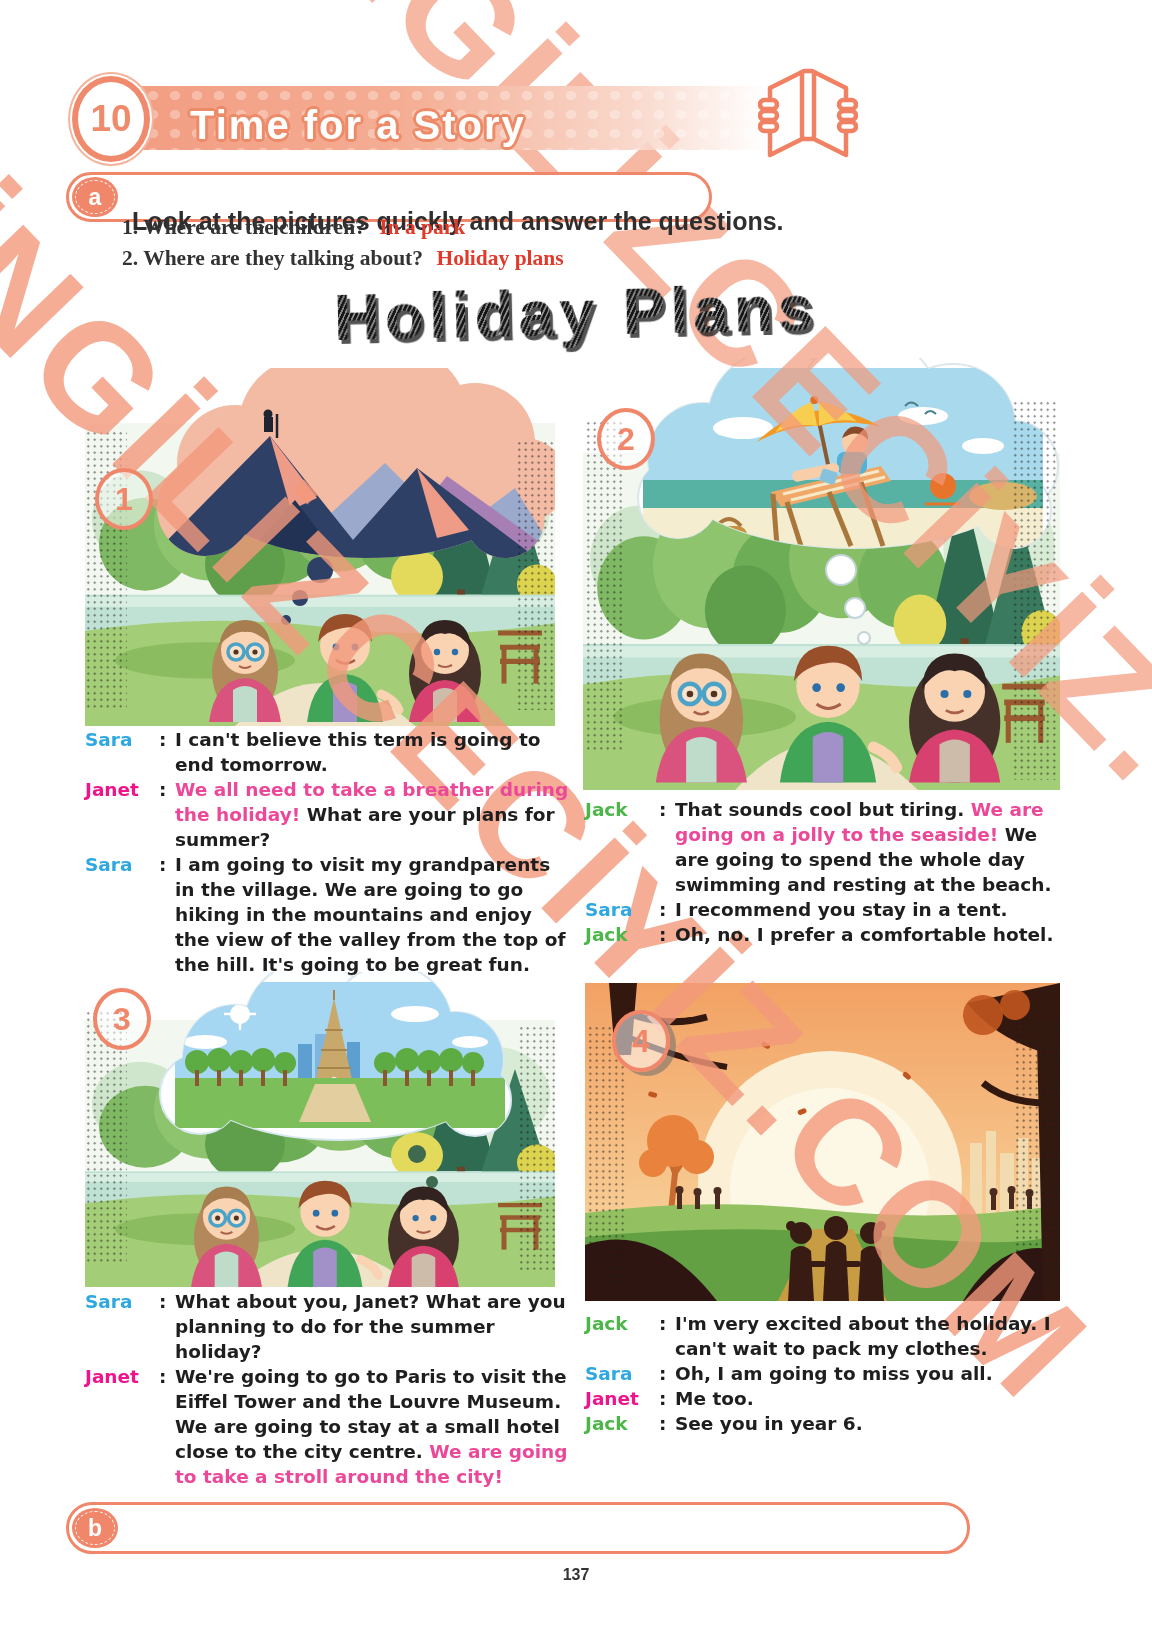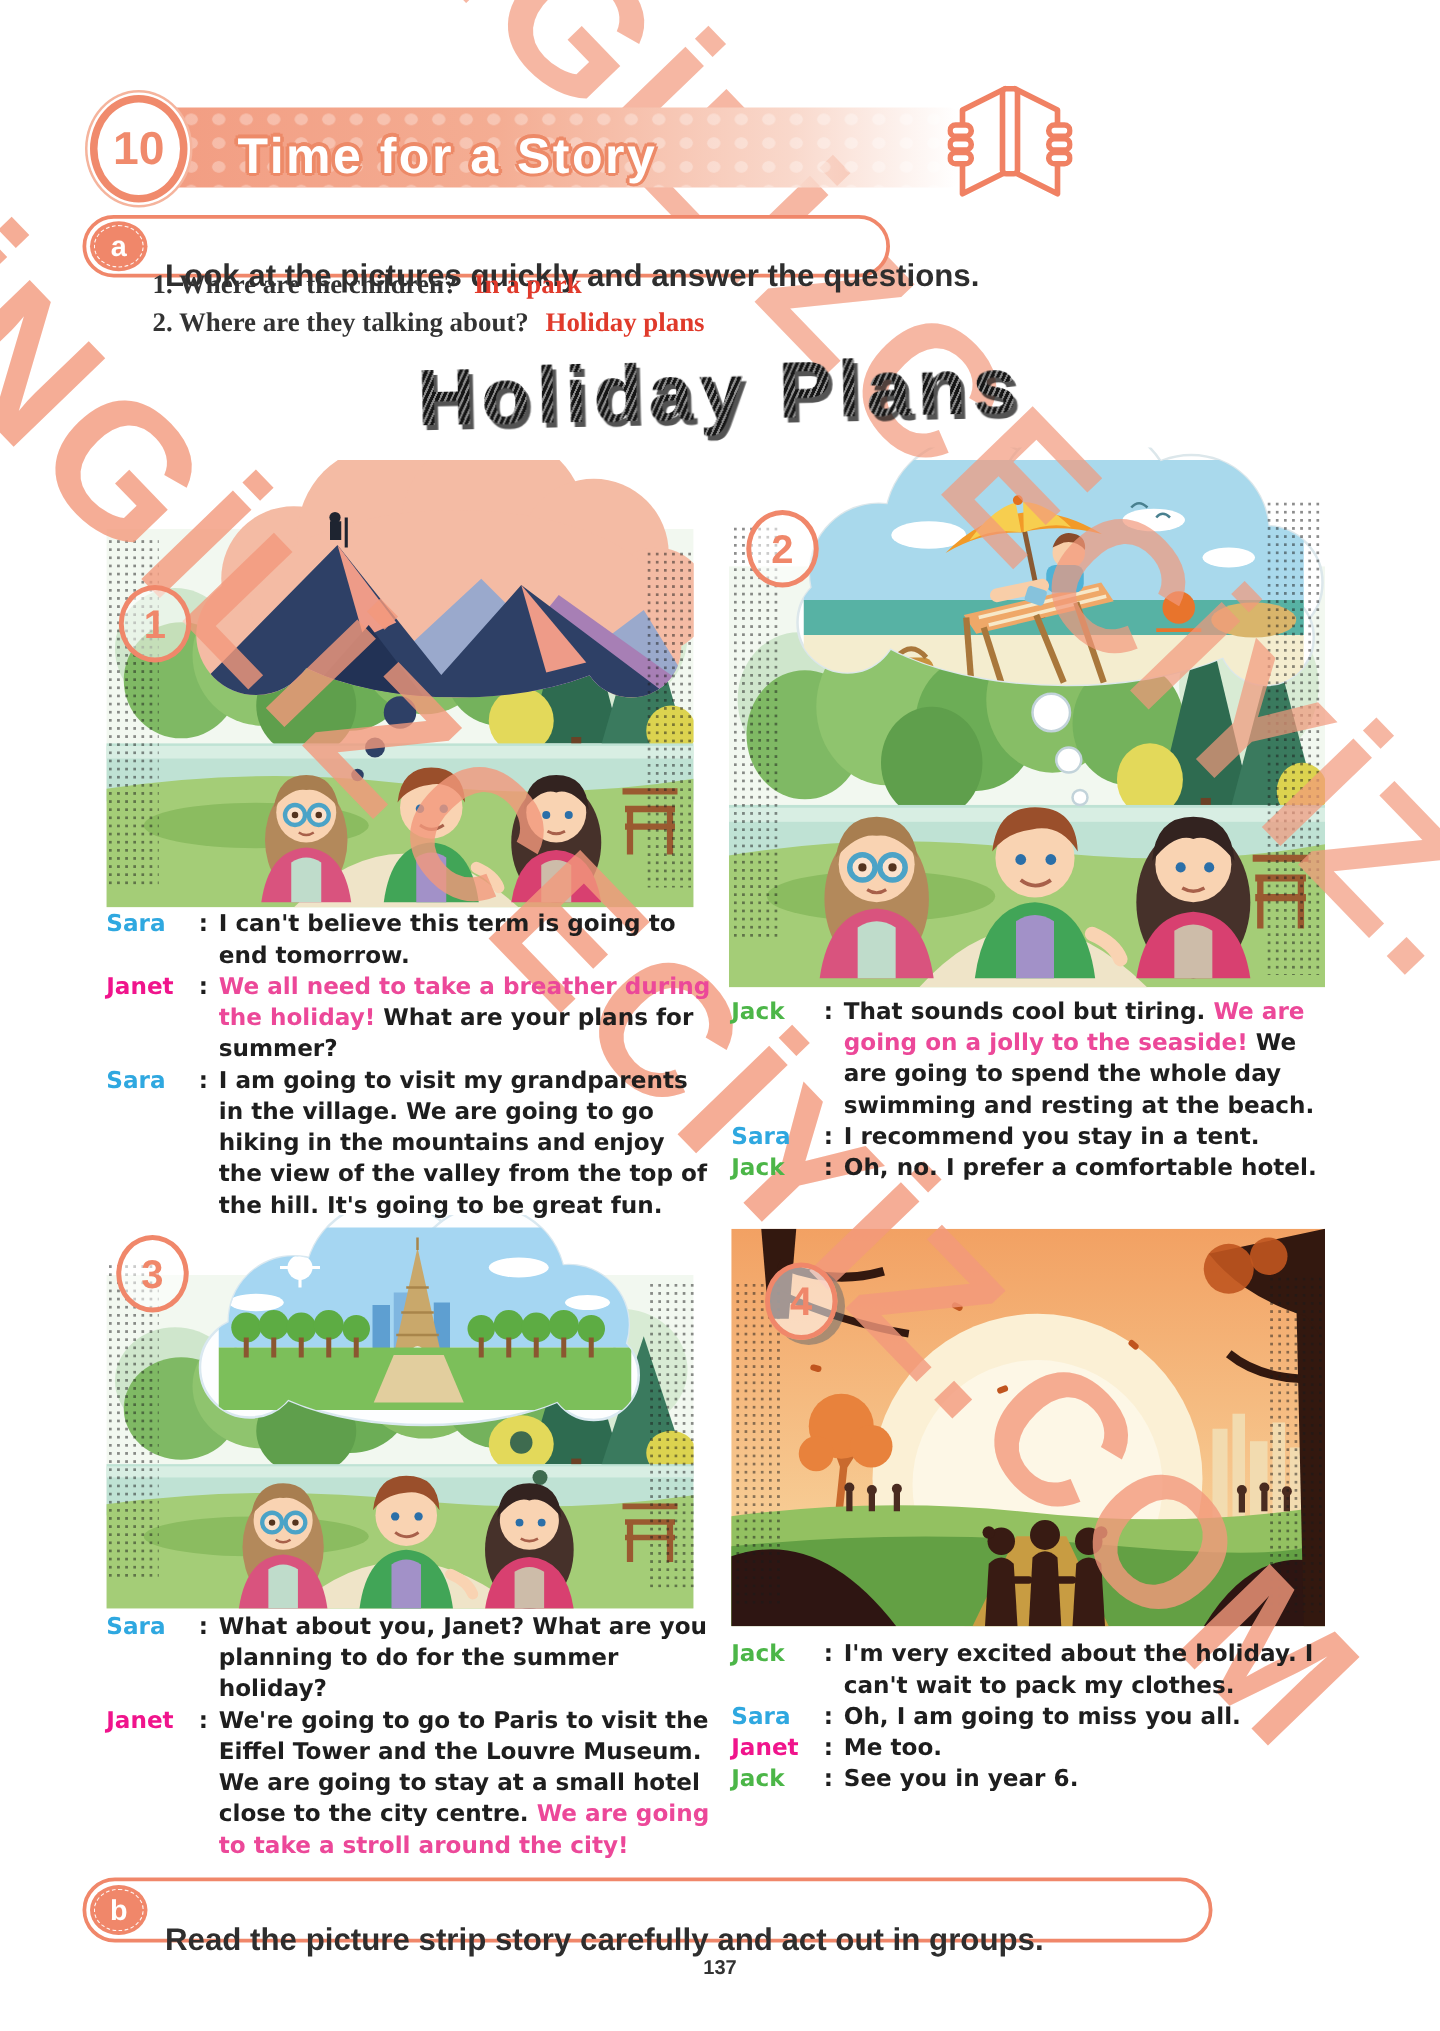--- a/index.html
+++ b/index.html
@@ -516,17 +516,16 @@
       </div>
       <div class="dl">
         <span class="speaker" style="color: rgb(76, 182, 72);">Jack</span>
         <span>:</span>
         <span><span>See you in year 6.</span></span>
       </div>
     </div>
 
   <div class="pill" style="left:66px;top:1502px;width:898px;height:46px;">
     <div class="badge">b</div>
-    <div class="pill-text">Read the picture strip story carefully and act out in groups.</div>
   </div>
 
   <div class="page-num">137</div>
 </div>
 
 </body></html>

